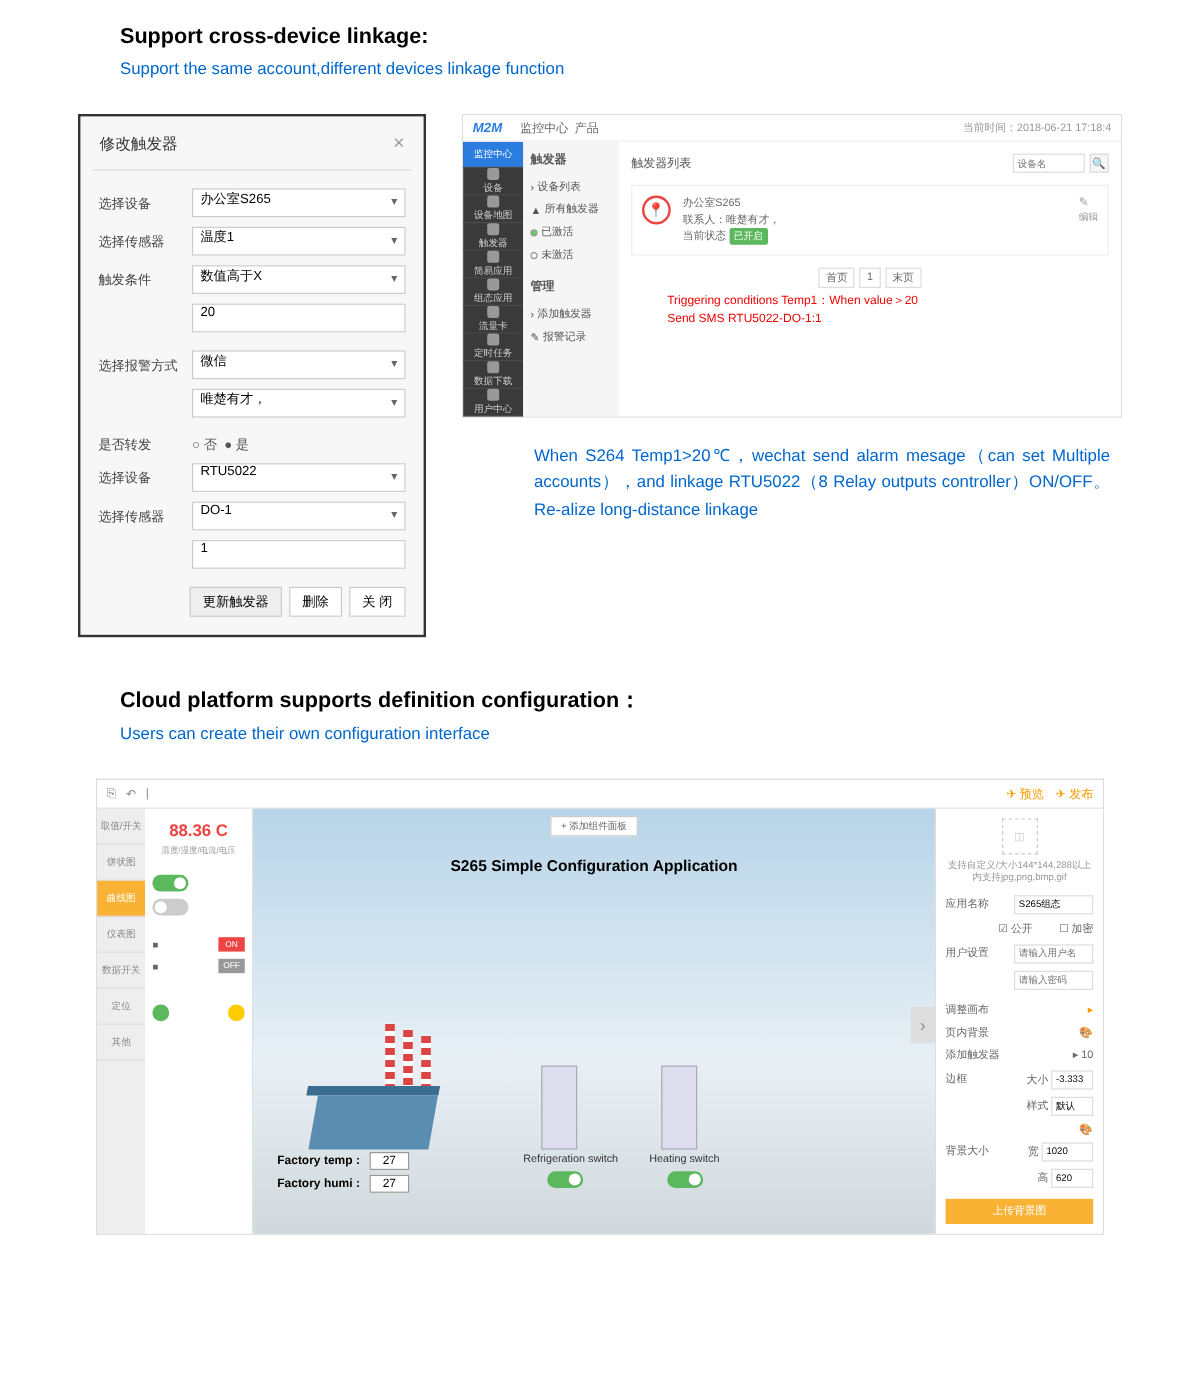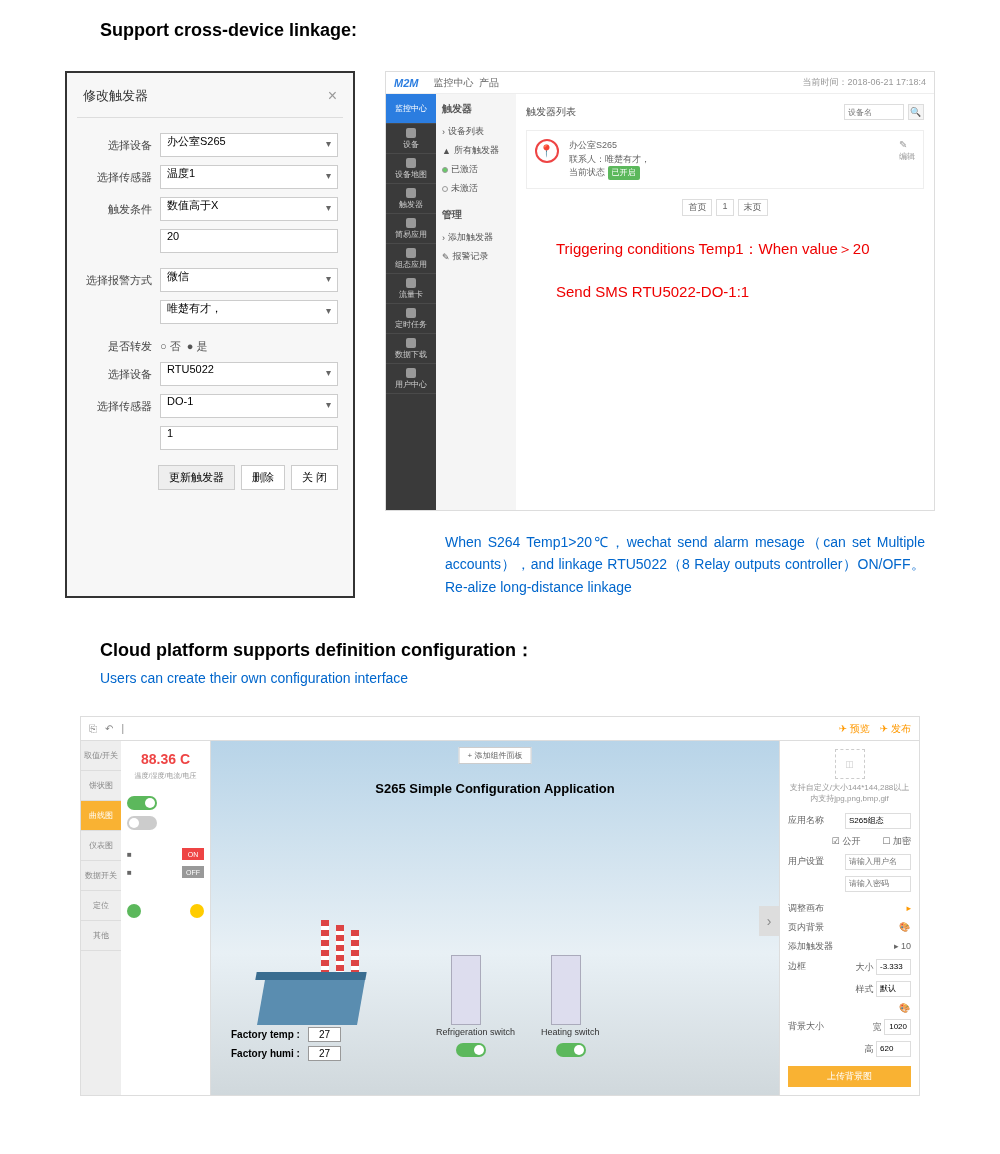--- a/index.html
+++ b/index.html
@@ -7,29 +7,29 @@
 .section{padding:0 100px;margin-bottom:30px}
 .section-title{font-size:18px;font-weight:bold;color:#000;margin-bottom:8px}
 .section-sub{font-size:14px;color:#0066cc}
 .row1{display:flex;gap:30px;padding:0 65px;margin-bottom:40px}
 .dialog{width:290px;border:2px solid #333;background:#f7f7f7;padding:10px}
 .dialog-head{display:flex;justify-content:space-between;align-items:center;padding:4px 6px 12px;border-bottom:1px solid #ddd}
 .dialog-title{font-size:13px;color:#333}
 .close-x{color:#999;font-size:16px;cursor:pointer}
 .form{padding:15px 5px 5px}
 .frow{display:flex;align-items:center;gap:8px;margin-bottom:8px}
-.flabel{width:70px;text-align:right;font-size:11px;color:#444}
+.flabel{width:70px;font-size:11px;color:#444}
 .fsel,.finp{flex:1;height:24px;border:1px solid #ccc;background:#fff;font-size:11px;padding:0 6px;position:relative}
 .fsel::after{content:"▾";position:absolute;right:6px;top:4px;color:#666;font-size:10px}
 .fradio{font-size:11px;color:#555}
 .fbtns{display:flex;justify-content:flex-end;gap:6px;margin-top:15px}
 .fbtn{padding:4px 10px;font-size:11px;border:1px solid #ccc;background:#fff;cursor:pointer}
 .fbtn.primary{background:#eee}
 .m2m-panel{flex:1}
-.m2m{border:1px solid #ddd;background:#fff;height:440px;position:relative;display:flex}
+.m2m{border:1px solid #ddd;background:#fff;height:253px;position:relative;display:flex}
 .m2m-top{position:absolute;top:0;left:0;right:0;height:22px;background:#fff;border-bottom:1px solid #eee;display:flex;align-items:center;padding:0 8px;font-size:10px;color:#666}
 .m2m-logo{color:#2b7de0;font-weight:bold;font-style:italic;margin-right:15px;font-size:11px}
 .m2m-time{margin-left:auto;font-size:9px;color:#999}
 .m2m-side{width:50px;background:#3a3a3a;margin-top:22px;display:flex;flex-direction:column;color:#ccc;font-size:8px}
 .side-item{height:30px;display:flex;flex-direction:column;align-items:center;justify-content:center;gap:1px;border-bottom:1px solid #4a4a4a}
 .side-item.active{background:#2b7de0;color:#fff}
 .side-ico{width:10px;height:10px;background:#999;border-radius:2px}
 .m2m-nav{width:80px;background:#f5f5f5;margin-top:22px;padding:8px 6px;font-size:9px;color:#555}
 .nav-h{font-weight:bold;margin-bottom:6px;font-size:10px}
 .nav-i{padding:3px 0;display:flex;align-items:center;gap:3px}
@@ -40,21 +40,21 @@
 .search-box{display:flex;gap:4px;align-items:center}
 .search-inp{width:60px;height:16px;border:1px solid #ddd;font-size:8px;padding:0 3px}
 .search-btn{width:16px;height:16px;border:1px solid #ddd;background:#f5f5f5;display:flex;align-items:center;justify-content:center;font-size:9px}
 .card{border:1px solid #eee;padding:8px;display:flex;gap:10px;align-items:flex-start}
 .pin{width:24px;height:24px;border:2px solid #e44;border-radius:50%;display:flex;align-items:center;justify-content:center;color:#e44;font-size:12px}
 .card-info{font-size:9px;color:#666;line-height:1.5}
 .badge{display:inline-block;background:#5cb85c;color:#fff;padding:1px 4px;border-radius:2px;font-size:8px}
 .edit-ico{margin-left:auto;color:#999;font-size:10px}
 .pager{display:flex;justify-content:center;gap:4px;margin-top:10px;font-size:9px}
 .pager span{border:1px solid #ddd;padding:1px 5px;color:#666}
-.annot{color:#e00;font-size:15px;margin-top:24px;padding-left:30px}
+.annot{color:#e00;font-size:10px;margin-top:3px;padding-left:30px}
 .explain{color:#0066cc;font-size:14px;margin-top:20px;padding:0 10px 0 60px;line-height:1.6;text-align:justify}
 .config-wrap{padding:0 80px}
 .config{border:1px solid #ddd;background:#f4f4f4;height:380px;position:relative;display:flex;flex-direction:column}
 .cfg-top{height:24px;background:#fff;border-bottom:1px solid #ddd;display:flex;align-items:center;padding:0 8px;gap:8px;font-size:10px;color:#888}
 .cfg-top-r{margin-left:auto;display:flex;gap:10px}
 .cfg-orange{color:#f90}
 .cfg-body{flex:1;display:flex}
 .cfg-left{width:40px;background:#eee;display:flex;flex-direction:column}
 .cfg-tab{height:30px;display:flex;align-items:center;justify-content:center;font-size:8px;color:#888;border-bottom:1px solid #ddd}
 .cfg-tab.on{background:#f9b233;color:#fff}
@@ -87,20 +87,21 @@
 .cfg-hint{font-size:8px;color:#999;text-align:center;line-height:1.3;margin-bottom:6px}
 .cube-ico{width:30px;height:30px;margin:0 auto 4px;border:1px dashed #ccc;display:flex;align-items:center;justify-content:center;color:#ccc}
 .upload-btn{background:#f9b233;color:#fff;text-align:center;padding:4px;font-size:9px;margin-top:6px}
 .arrow-nav{position:absolute;top:50%;width:20px;height:30px;background:#ddd;color:#888;display:flex;align-items:center;justify-content:center;font-size:14px;cursor:pointer}
 </style>
 </head>
 <body>
 
 <div class="section">
   <div class="section-title">Support cross-device linkage:</div>
+  <div class="section-sub">Support the same account,different devices linkage function</div>
 </div>
 
 <div class="row1">
 
   <div class="dialog">
     <div class="dialog-head">
       <span class="dialog-title">修改触发器</span>
       <span class="close-x">×</span>
     </div>
     <div class="form">
@@ -370,21 +371,21 @@
         <div class="cfg-r-row">
             <span></span>
             <span><span>样式</span> <input class="cfg-inp" style="width: 35px;" value="默认"></span>
           </div>
         <div class="cfg-r-row">
             <span></span>
             <span>🎨</span>
           </div>
         <div class="cfg-r-row">
             <span>背景大小</span>
-            <span><span>宽</span> <input class="cfg-inp" style="width: 27px; text-align: right;" value="1020"></span>
+            <span><span>宽</span> <input class="cfg-inp" style="width: 43px;" value="1020"></span>
           </div>
         <div class="cfg-r-row">
             <span></span>
             <span><span>高</span> <input class="cfg-inp" style="width: 35px;" value="620"></span>
           </div>
         <div class="upload-btn">上传背景图</div>
       </div>
     </div>
   </div>
 </div>

